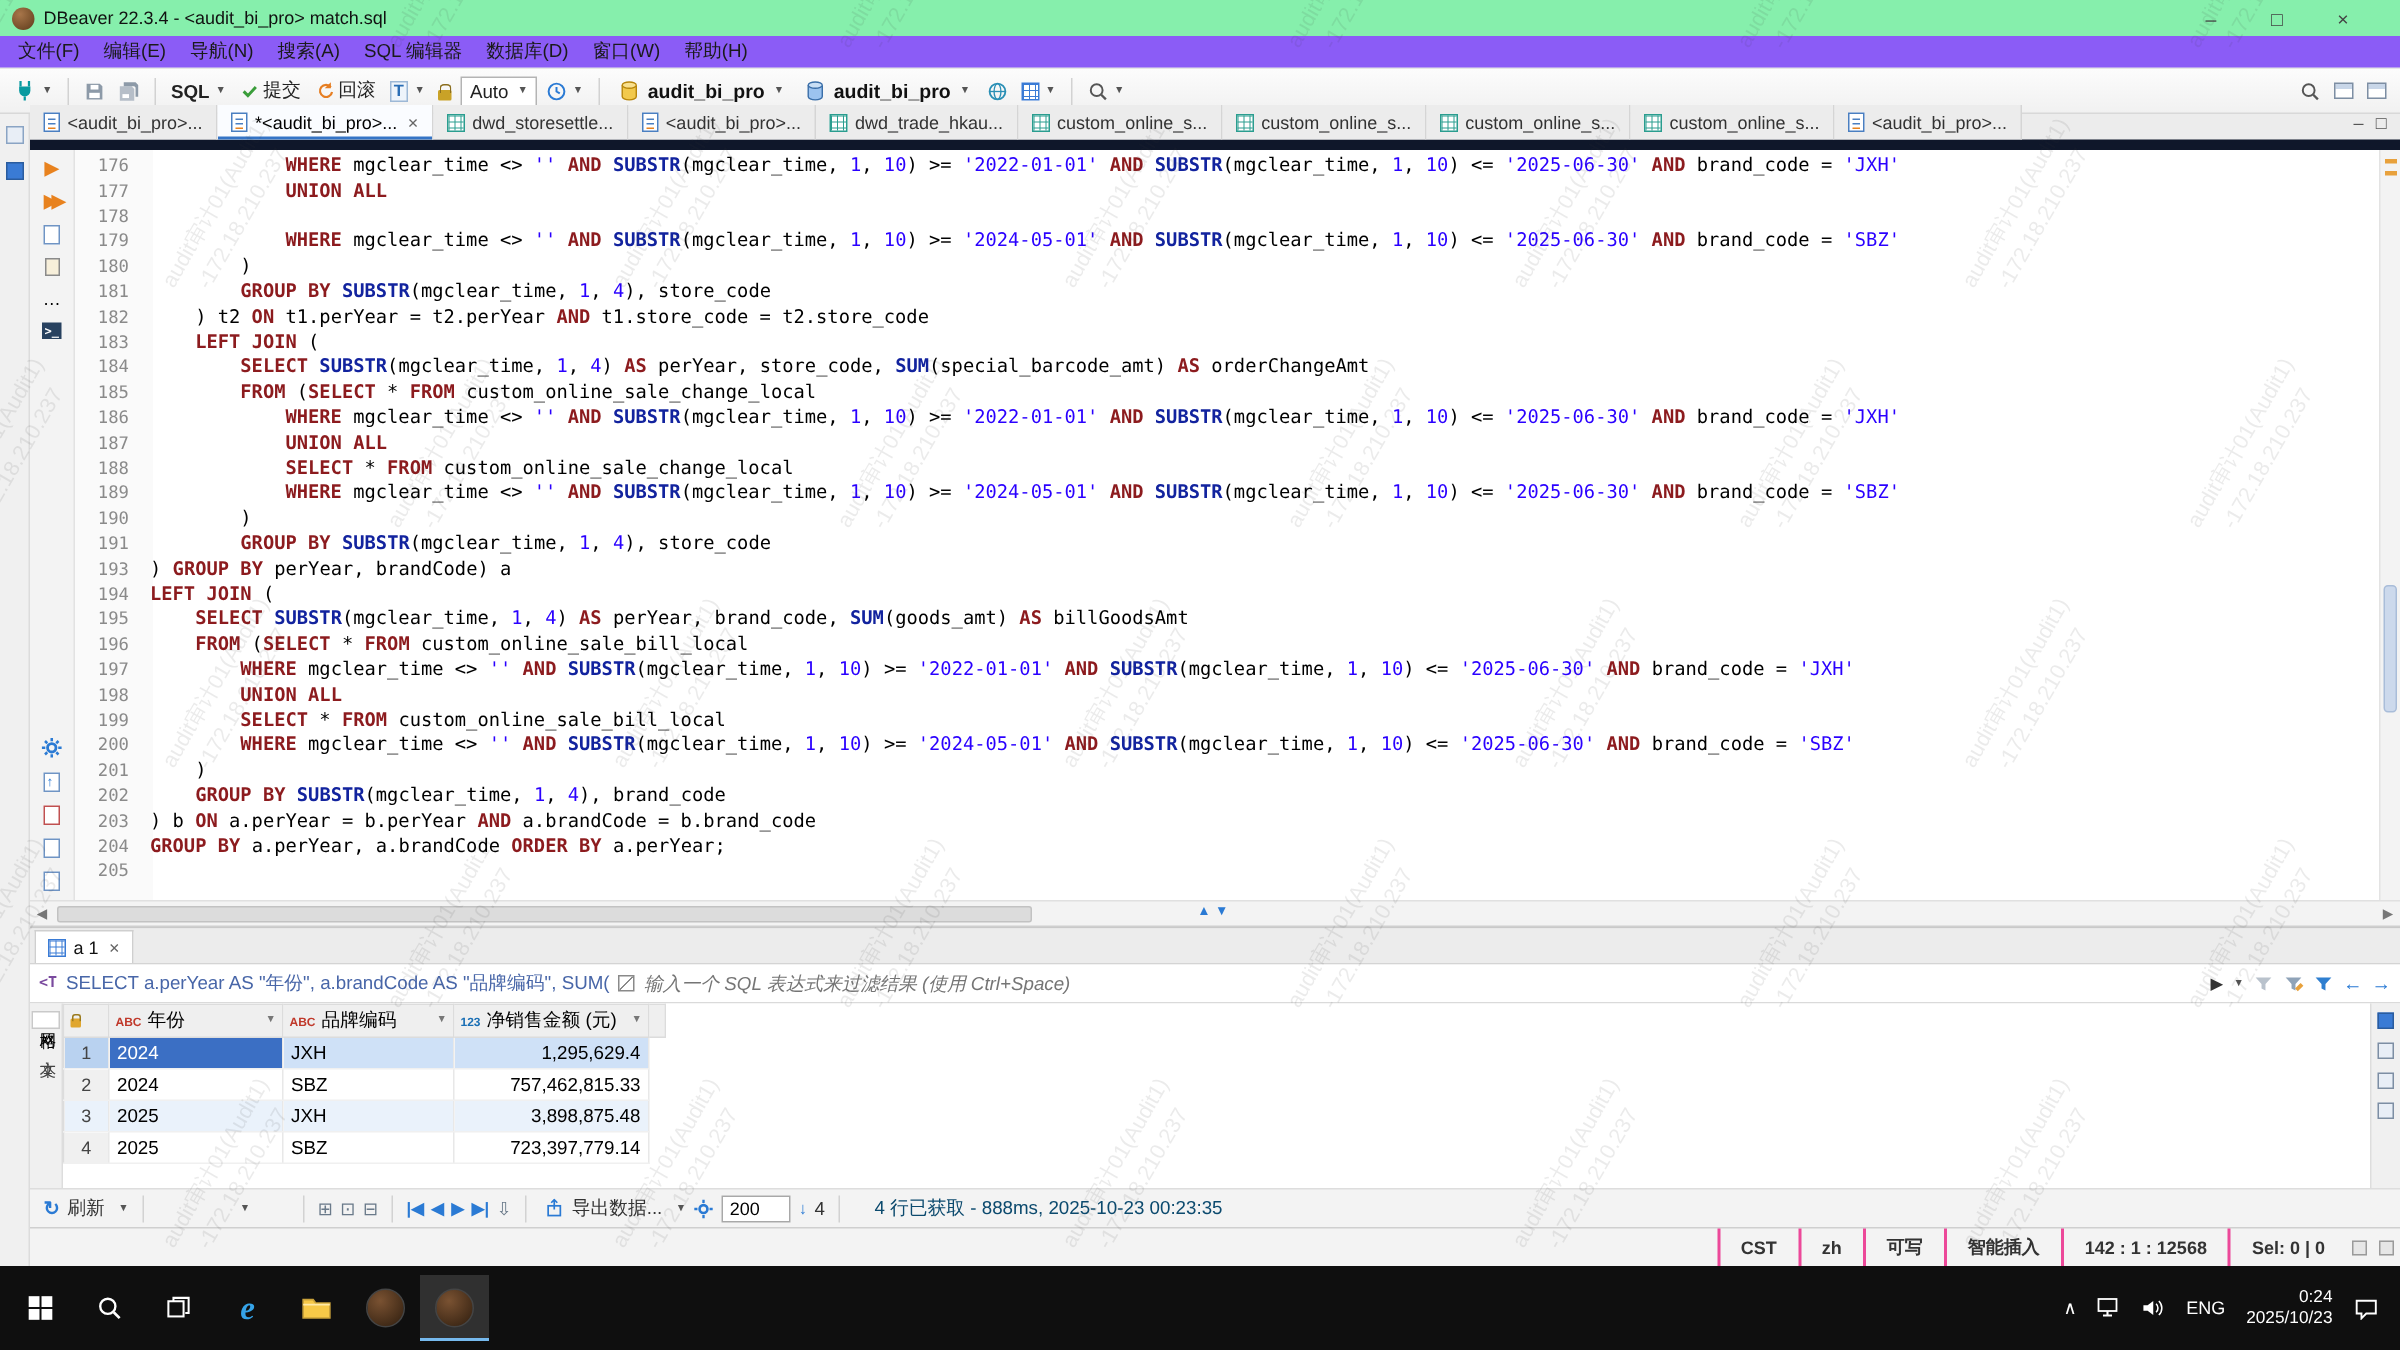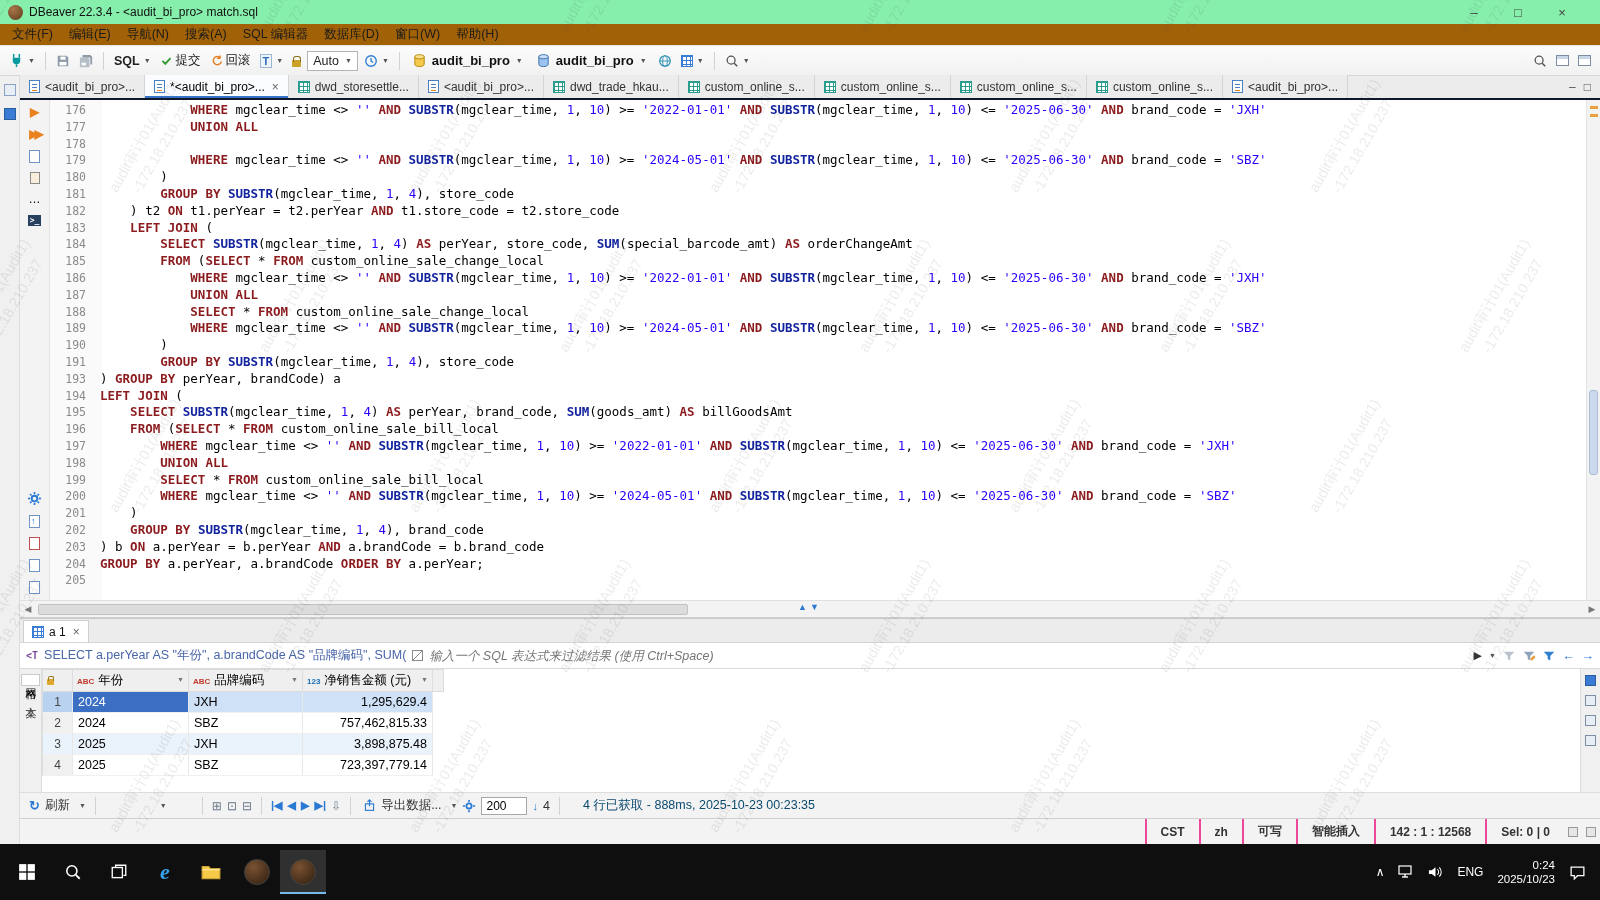--- a/index.html
+++ b/index.html
@@ -8,21 +8,21 @@
   .screen { position:absolute; inset:0; }
 
   
   .window { position:absolute; left:0; top:0; width:1600px; height:844px; background:#f0f0f0; display:flex; flex-direction:column; }
 
   .titlebar { height:24px; background:#86efac; display:flex; align-items:center; gap:6px; padding:0 16px 0 8px; font-size:12px; color:#111; flex:none; }
   .beaver { width:15px; height:15px; border-radius:50%; background:radial-gradient(circle at 35% 30%, #a8764a, #5d3a1a); flex:none; }
   .win-controls { margin-left:auto; display:flex; height:100%; }
   .win-controls .wc { width:44px; display:flex; align-items:center; justify-content:center; font-size:13px; color:#444; }
 
-  .menubar { height:22px; background:#a16207; border-bottom:1px solid #e6e6e6; display:flex; align-items:center; padding:0 4px; font-size:12.5px; color:#1a1a1a; flex:none; }
+  .menubar { height:22px; background:#8b5cf6; border-bottom:1px solid #e6e6e6; display:flex; align-items:center; padding:0 4px; font-size:12.5px; color:#1a1a1a; flex:none; }
   .menubar .mi { padding:2px 8px; }
 
   .toolbar { height:30px; background:linear-gradient(#fcfcfc,#f1f1f1); border-bottom:1px solid #d8d8d8; display:flex; align-items:center; padding:0 6px; gap:3px; font-size:12.5px; color:#222; flex:none; }
   .tbtn { display:inline-flex; align-items:center; gap:3px; padding:2px 3px; border-radius:2px; }
   .vsep { width:1px; height:18px; background:#d2d2d2; margin:0 4px; flex:none; }
   .dd { font-size:7px; color:#555; margin-left:1px; }
   .combo { display:inline-flex; align-items:center; gap:5px; background:#fff; border:1px solid #b4b4b4; height:20px; padding:0 5px; }
   .flatcombo { display:inline-flex; align-items:center; gap:5px; padding:0 5px; }
   .sel-text { font-weight:bold; font-size:13px; color:#111; }
   .tb-spacer { flex:1; }
@@ -35,21 +35,21 @@
   .ic-grid-teal { border-color:#2a9d8f; background-image:linear-gradient(#2a9d8f 1px,transparent 1px),linear-gradient(90deg,#2a9d8f 1px,transparent 1px); }
   .ic-winpane { width:13px; height:11px; border:1px solid #7d8ea3; background:linear-gradient(#c8d6e8 3px,#fff 3px); }
 
   
   .workrow { flex:1; display:flex; min-height:0; }
   .left-rail { width:20px; background:#f0f0f0; border-right:1px solid #dcdcdc; display:flex; flex-direction:column; align-items:center; padding-top:8px; gap:12px; flex:none; }
   .rail-ic { width:12px; height:12px; border:1px solid #8aa4c4; background:#e8eef6; }
   .rail-ic.blue { background:#3a7bd5; border-color:#2a5c9e; }
   .main-col { flex:1; display:flex; flex-direction:column; min-width:0; }
 
-  .tabstrip { height:24px; background:#ececec; border-bottom:2px solid #0f172a; display:flex; align-items:flex-end; flex:none; }
+  .tabstrip { height:24px; background:#ececec; border-bottom:7px solid #0f172a; display:flex; align-items:flex-end; flex:none; }
   .etab { display:inline-flex; align-items:center; gap:5px; height:23px; padding:0 9px; font-size:12px; color:#333; border-right:1px solid #d5d5d5; background:#ececec; white-space:nowrap; max-width:158px; overflow:hidden; }
   .etab.active { background:#fafcff; box-shadow:inset 0 -2px 0 #3574c6; color:#000; }
   .ic-sql { width:11px; height:13px; border:1px solid #4a7fc1; background:#fff; position:relative; flex:none; }
   .ic-sql::before { content:""; position:absolute; left:2px; right:2px; top:3px; height:1px; background:#4a7fc1; box-shadow:0 3px 0 #4a7fc1, 0 6px 0 #e8821e; }
   .tab-close { font-size:12px; color:#666; margin-left:2px; }
   .tab-actions { margin-left:auto; display:flex; gap:8px; padding:0 9px 4px 0; color:#555; font-size:12px; }
 
   
   .editor-region { flex:1; min-height:0; display:flex; background:#fff; position:relative; }
   .ed-toolbar { width:30px; background:#f3f3f3; border-right:1px solid #e2e2e2; display:flex; flex-direction:column; align-items:center; padding:6px 0; gap:9px; flex:none; }

